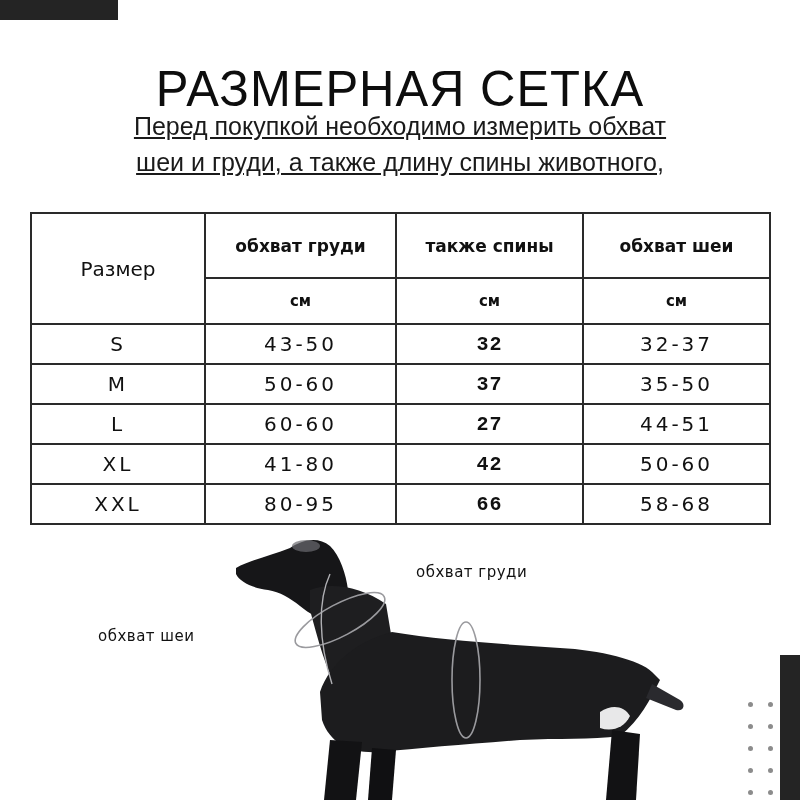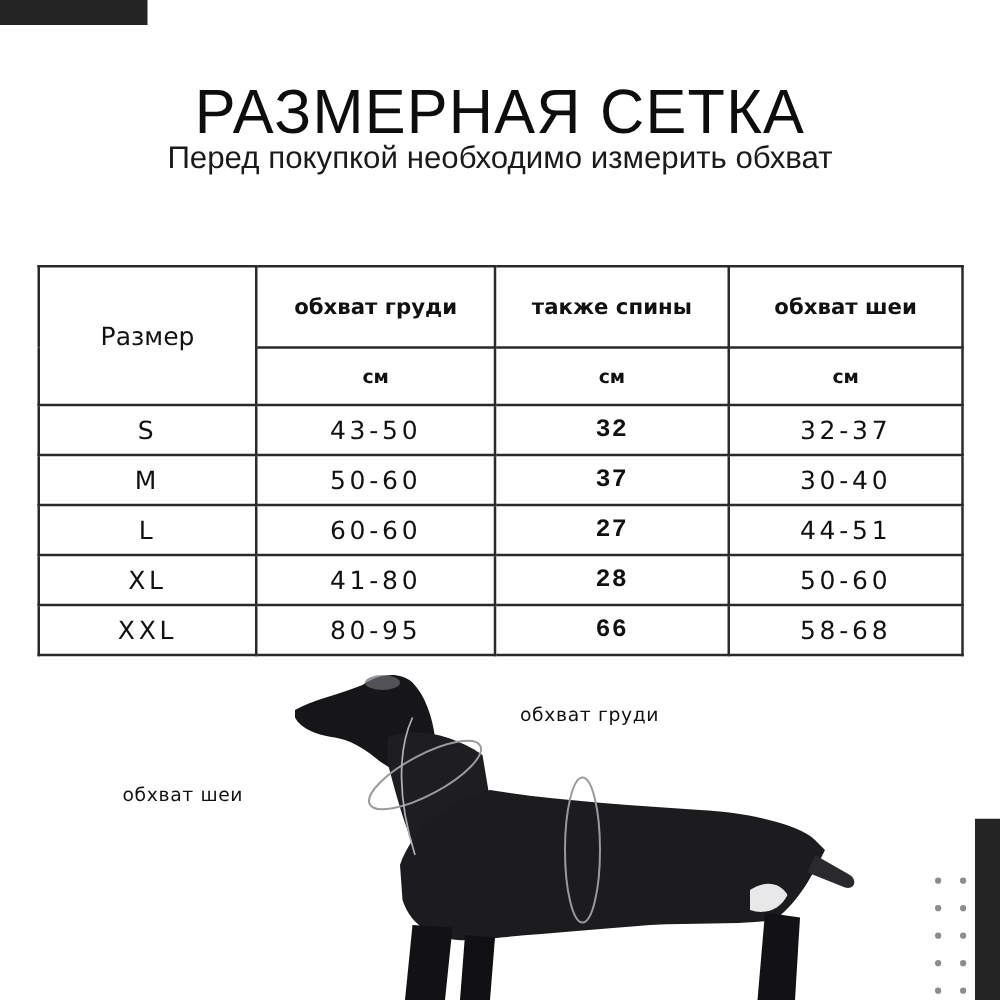--- a/index.html
+++ b/index.html
@@ -16,21 +16,21 @@
   }
   .title {
     position: absolute; left: 0; right: 0; top: 26px; text-align: center;
     font-family: "Liberation Sans", sans-serif; font-size: 50px; letter-spacing: 1px;
     font-weight: normal; color: #0d0d0d; transform: scaleX(0.98);
   }
   .subtitle {
     position: absolute; left: 0; right: 0; top: 108px; text-align: center;
     font-family: "Liberation Sans", sans-serif; font-size: 25px; line-height: 36px; color: #1a1a1a;
   }
-  .subtitle span { display: block; }
+  .subtitle span { display: block; text-decoration: underline; }
 
   table.size-table {
     position: absolute; left: 30px; top: 212px; width: 739px;
     border-collapse: collapse; table-layout: fixed;
     font-family: "DejaVu Sans", sans-serif;
   }
   table.size-table td, table.size-table th {
     border: 2px solid #2a2a2a; text-align: center; padding: 0; color: #111;
   }
   table.size-table col.c0 { width: 174px; }
@@ -59,20 +59,21 @@
 </style>
 </head>
 <body>
 
 <div class="corner-bar"></div>
 
 <h1 class="title">РАЗМЕРНАЯ СЕТКА</h1>
 
 <div class="subtitle">
   <span>Перед покупкой необходимо измерить обхват</span>
+  <span>шеи и груди, а также длину спины животного,</span>
 </div>
 
 <table class="size-table">
   <colgroup>
       <col class="c0">
       <col class="c1">
       <col class="c2">
       <col class="c3">
     </colgroup>
   <tbody>
@@ -90,32 +91,32 @@
   <tr class="row">
     <td class="size">S</td>
     <td class="chest">43-50</td>
     <td class="back">32</td>
     <td class="neck">32-37</td>
   </tr>
   <tr class="row">
     <td class="size">M</td>
     <td class="chest">50-60</td>
     <td class="back">37</td>
-    <td class="neck">30-40</td>
+    <td class="neck">35-50</td>
   </tr>
   <tr class="row">
     <td class="size">L</td>
     <td class="chest">60-60</td>
     <td class="back">27</td>
     <td class="neck">44-51</td>
   </tr>
   <tr class="row">
     <td class="size">XL</td>
     <td class="chest">41-80</td>
-    <td class="back">28</td>
+    <td class="back">42</td>
     <td class="neck">50-60</td>
   </tr>
   <tr class="row">
     <td class="size">XXL</td>
     <td class="chest">80-95</td>
     <td class="back">66</td>
     <td class="neck">58-68</td>
   </tr>
 </tbody>
   </table>

